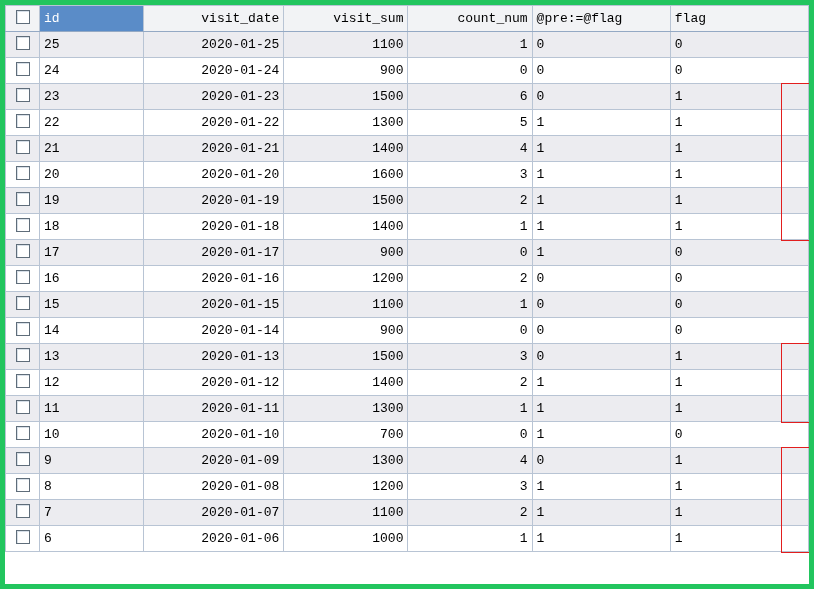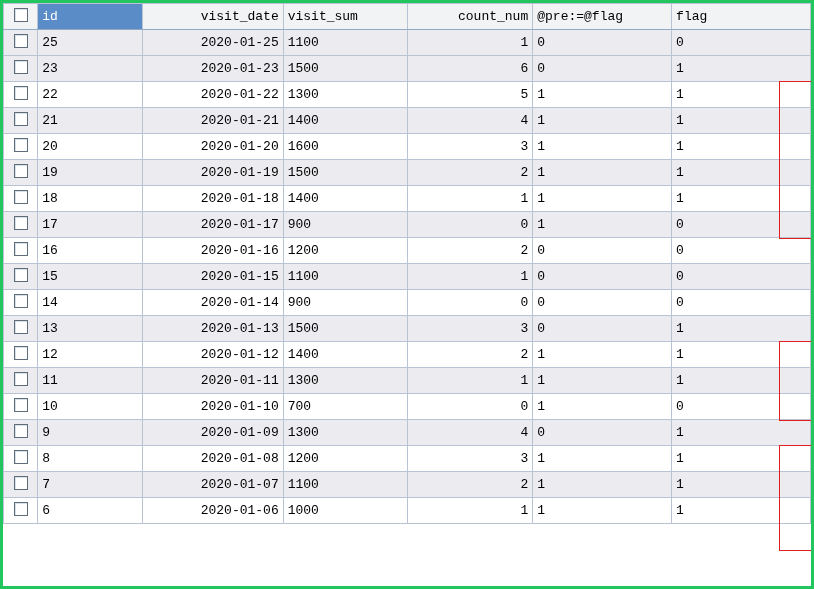--- a/index.html
+++ b/index.html
@@ -1,24 +1,24 @@
 <!DOCTYPE html>
 <html><head>
 <meta charset="utf-8">
 <style>
   html,body{margin:0;padding:0;font-family:"Courier New",monospace;font-size:13px;background:#fff;color:#000}
-  .wrap{width:814px;height:589px;overflow:hidden;border:3px solid #22c55e;box-sizing:border-box;position:relative}
+  .wrap{width:814px;height:589px;overflow:hidden;border:5px solid #22c55e;box-sizing:border-box;position:relative}
   table{border-collapse:collapse;width:100%;table-layout:fixed}
   td,th{border:1px solid #b8c4d4;height:26px;padding:0 4px;box-sizing:border-box;overflow:hidden;white-space:nowrap;text-overflow:clip}
   th{text-align:left;font-weight:normal;background:#f2f3f5;font-family:"Courier New",monospace}
   td{font-family:"Courier New",monospace}
   .cb-col{width:34px;text-align:center;background:#f2f3f5}
   .id-col{width:104px;text-align:left}
   .date-col{width:140px;text-align:right}
-  .sum-col{width:124px;}
+  .sum-col{width:124px;text-align:right}
   .cnt-col{width:124px;text-align:right}
   .pre-col{width:138px;text-align:left}
   .flag-col{width:138px;}
   thead th.id-col{text-align:left;background:#5a8cc8;color:#fff}
   thead th{border-bottom:1px solid #94a9c4}
   tbody tr.odd td{background:#ececf0}
   tbody tr.even td{background:#fff}
   tbody td.cb-col{background:#f2f3f5}
   .chk{display:inline-block;width:12px;height:12px;border:1px solid #5f6d7a;background:#fff;box-shadow:inset 1px 1px 0 #d8e0e8}
   .redbox{position:absolute;border:1.5px solid #e21e1e;pointer-events:none;box-sizing:border-box}
@@ -51,20 +51,29 @@
   <tbody id="tbody">
         <tr class="odd">
           <td class="cb-col"><span class="chk"></span></td>
           <td class="id-col">25</td>
           <td class="date-col">2020-01-25</td>
           <td class="sum-col">1100</td>
           <td class="cnt-col">1</td>
           <td class="pre-col">0</td>
           <td class="flag-col">0</td>
         </tr>
+        <tr class="even">
+          <td class="cb-col"><span class="chk"></span></td>
+          <td class="id-col">24</td>
+          <td class="date-col">2020-01-24</td>
+          <td class="sum-col">900</td>
+          <td class="cnt-col">0</td>
+          <td class="pre-col">0</td>
+          <td class="flag-col">0</td>
+        </tr>
         <tr class="odd">
           <td class="cb-col"><span class="chk"></span></td>
           <td class="id-col">23</td>
           <td class="date-col">2020-01-23</td>
           <td class="sum-col">1500</td>
           <td class="cnt-col">6</td>
           <td class="pre-col">0</td>
           <td class="flag-col">1</td>
         </tr>
         <tr class="even">

